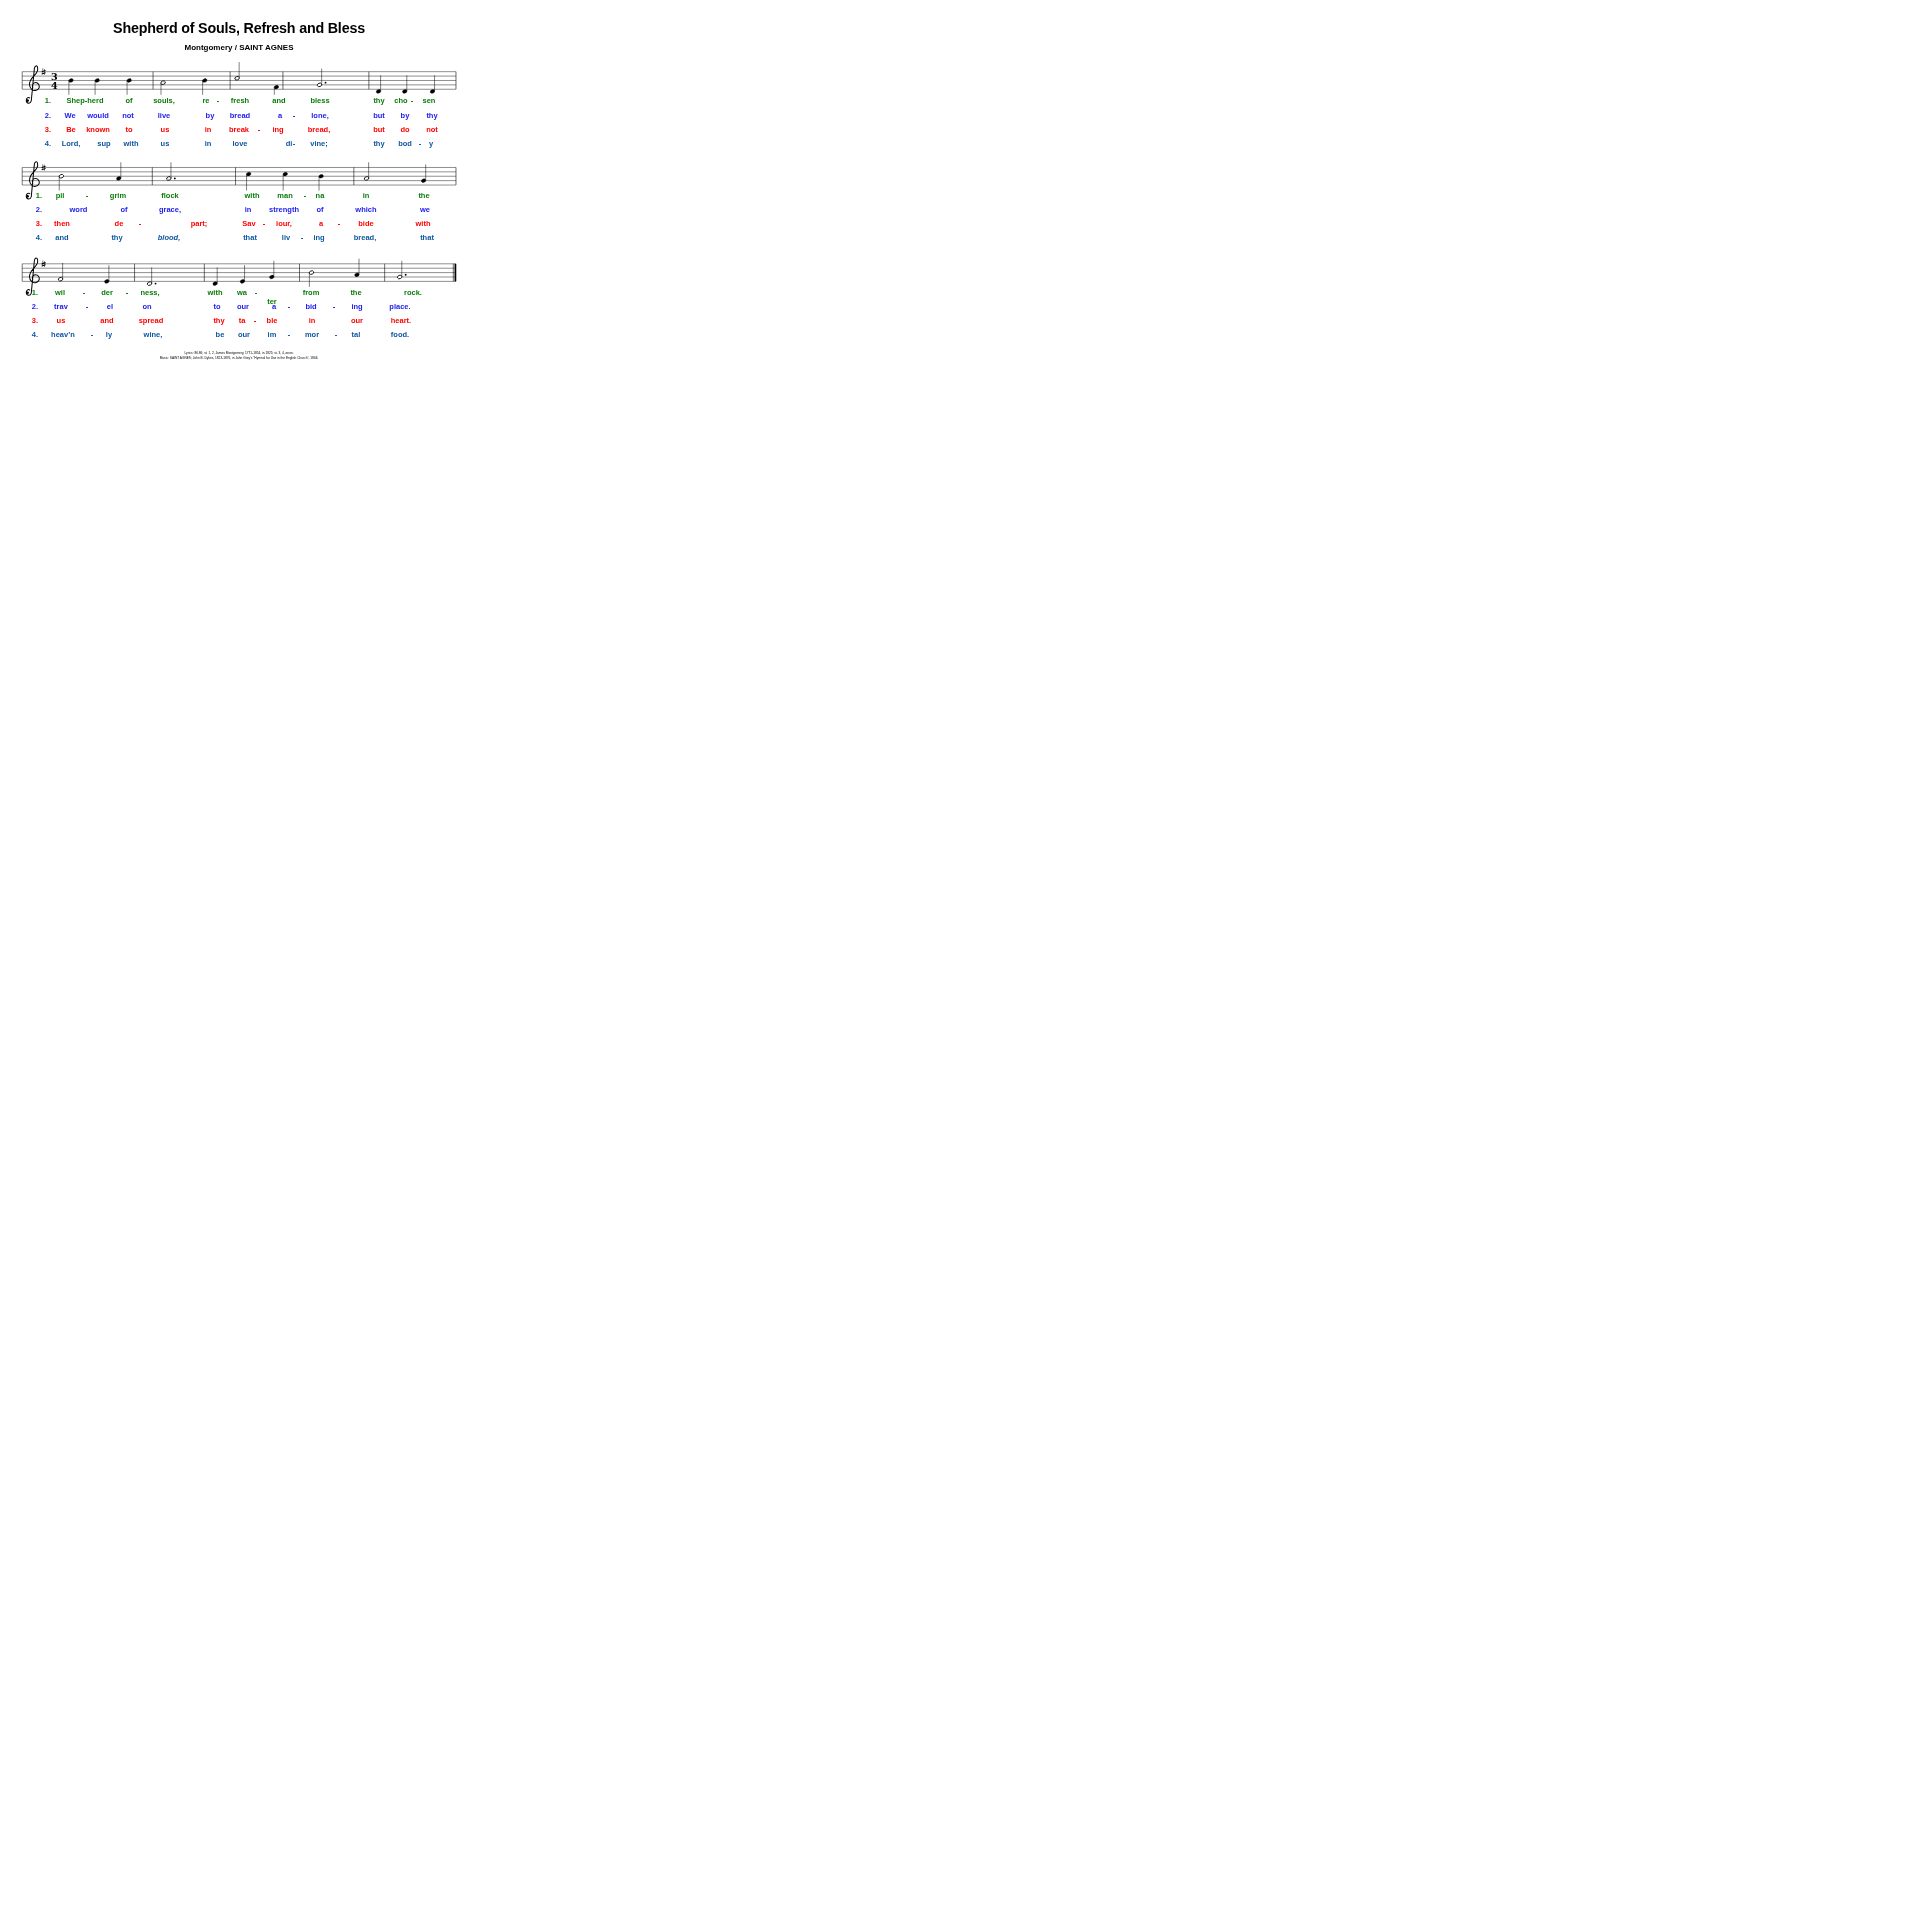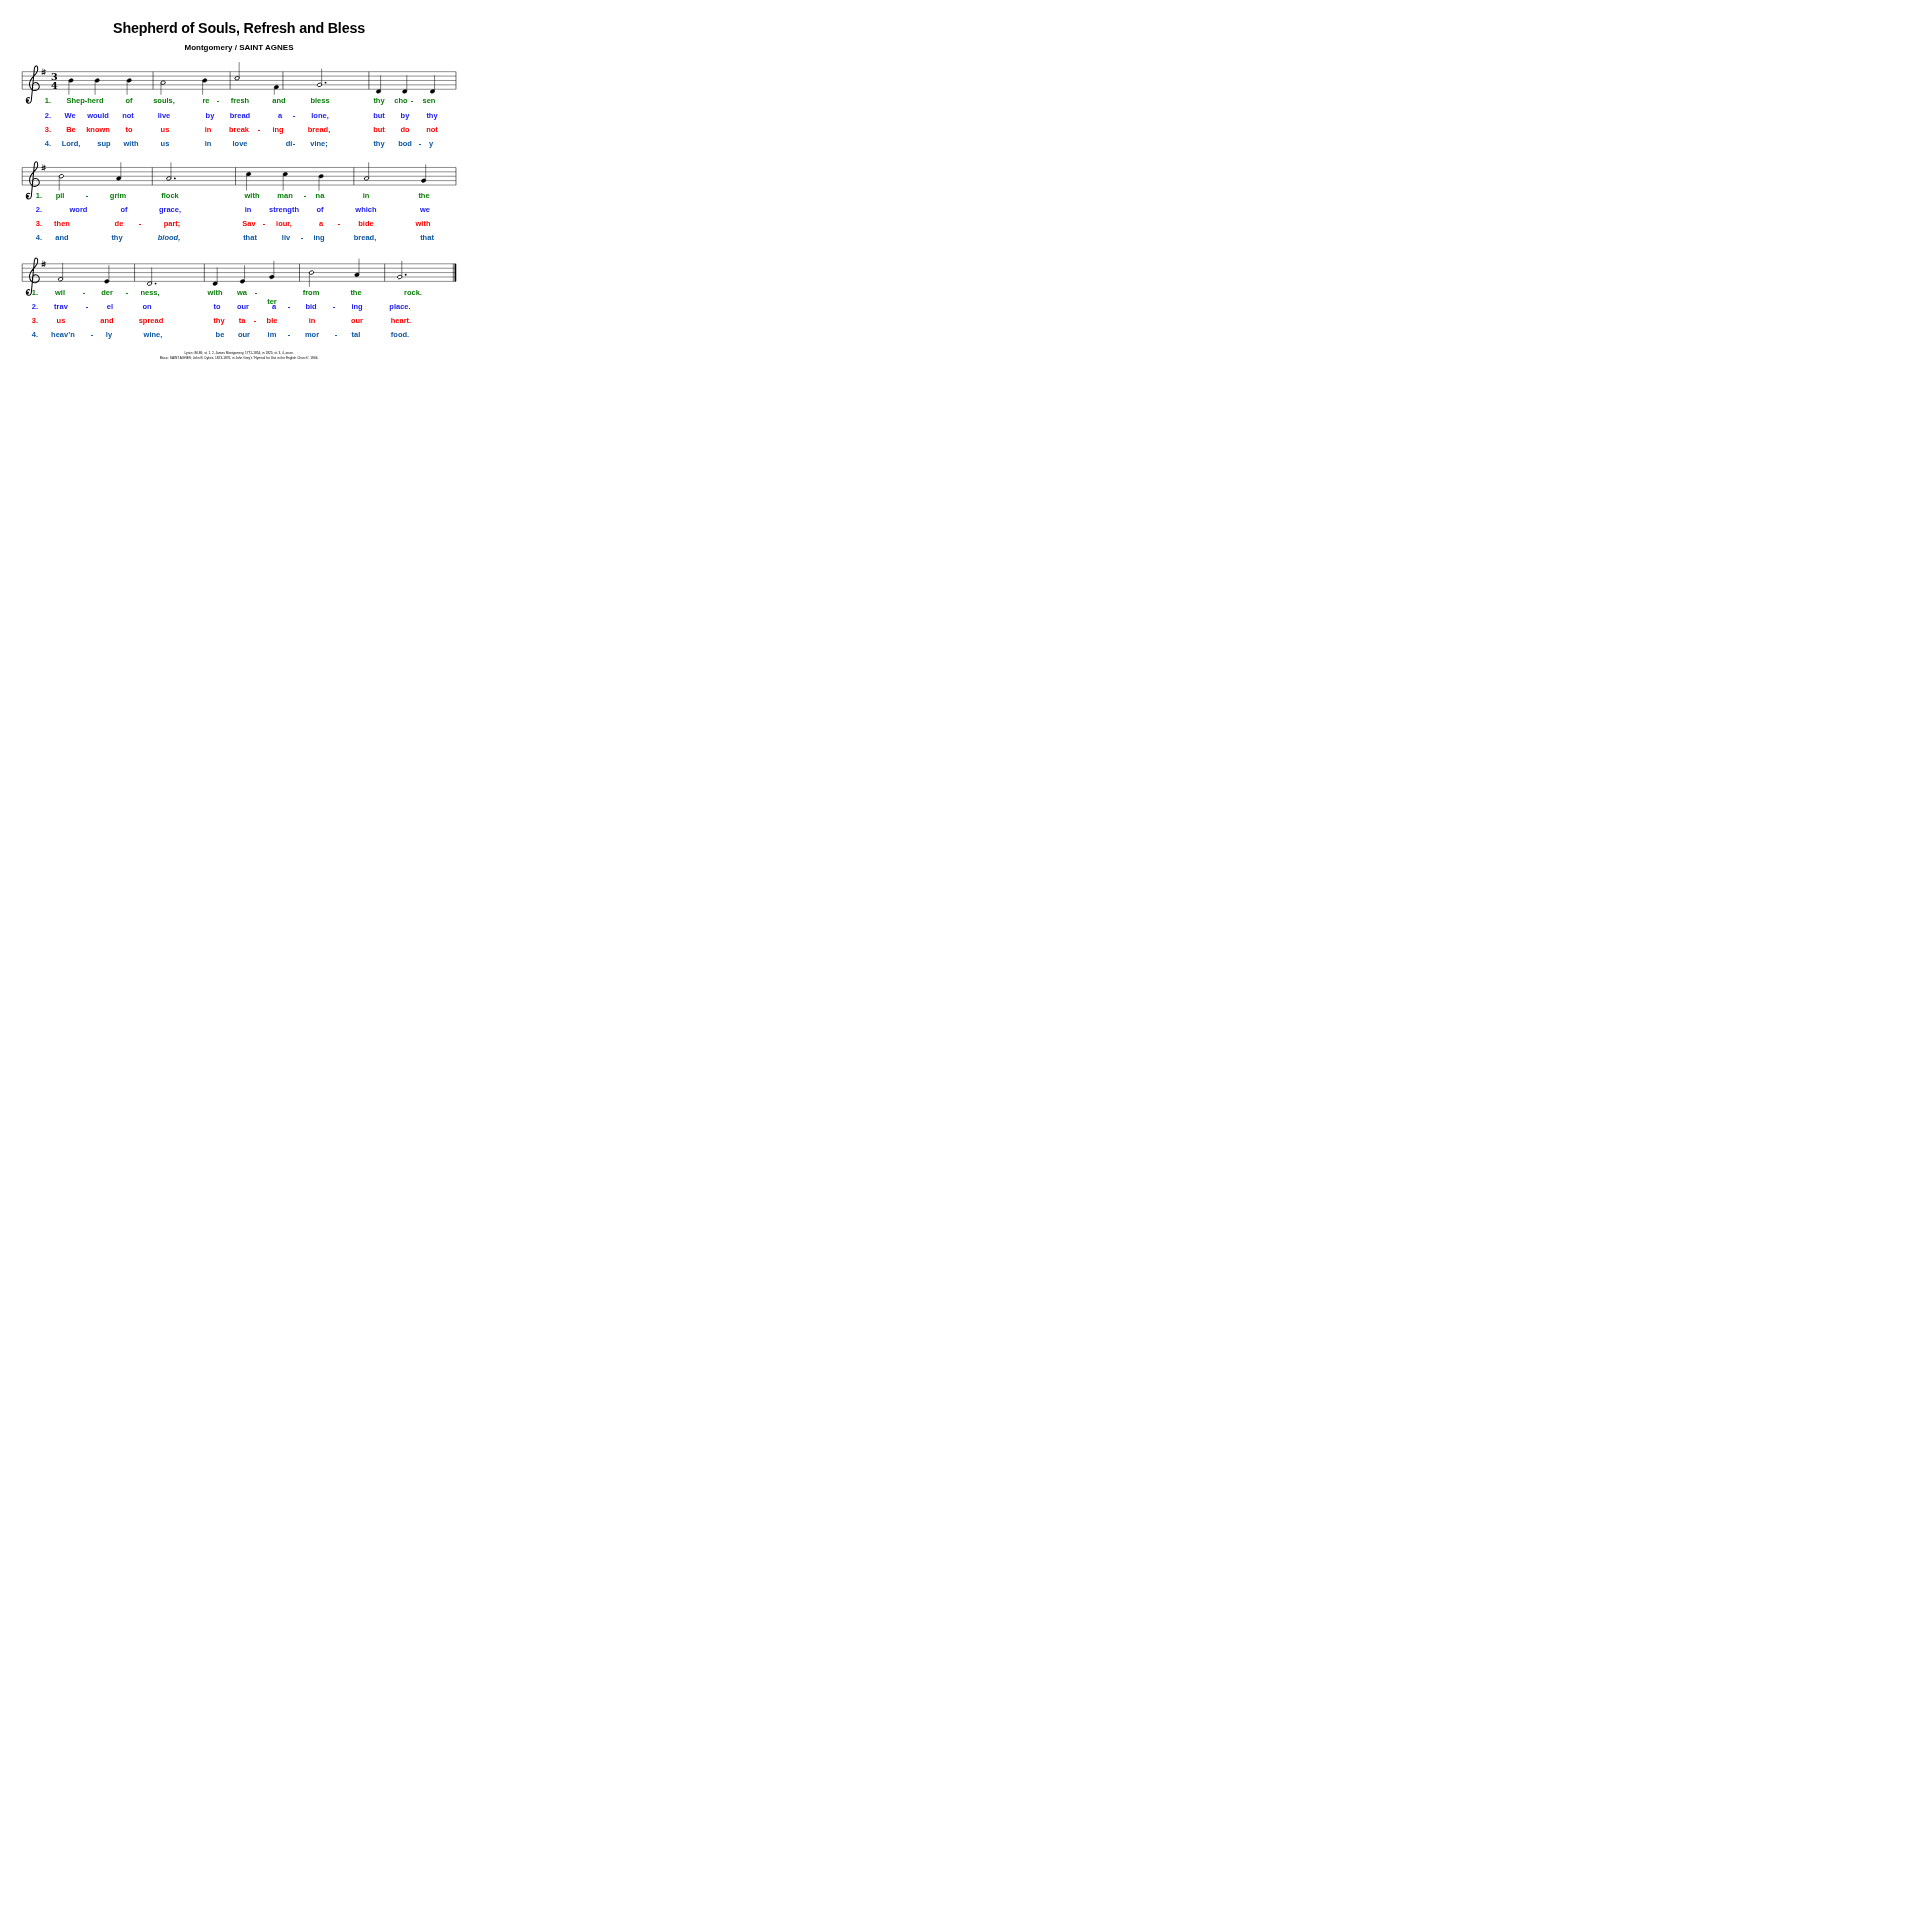--- a/index.html
+++ b/index.html
@@ -321,21 +321,21 @@
       <span class="syl" style="left: 170px; top: 206px; color: rgb(32, 32, 238);">grace,</span>
       <span class="syl" style="left: 248px; top: 206px; color: rgb(32, 32, 238);">in</span>
       <span class="syl" style="left: 284px; top: 206px; color: rgb(32, 32, 238);">strength</span>
       <span class="syl" style="left: 320px; top: 206px; color: rgb(32, 32, 238);">of</span>
       <span class="syl" style="left: 366px; top: 206px; color: rgb(32, 32, 238);">which</span>
       <span class="syl" style="left: 425px; top: 206px; color: rgb(32, 32, 238);">we</span>
       <span class="syl" style="left: 39px; top: 220px; color: rgb(255, 0, 0);">3.</span>
       <span class="syl" style="left: 62px; top: 220px; color: rgb(255, 0, 0);">then</span>
       <span class="syl" style="left: 119px; top: 220px; color: rgb(255, 0, 0);">de</span>
       <span class="syl" style="left: 140px; top: 220px; color: rgb(255, 0, 0);">-</span>
-      <span class="syl" style="left: 158px; top: 220px; color: rgb(255, 0, 0); padding-left: 28px;">part;</span>
+      <span class="syl" style="left: 185px; top: 220px; color: rgb(255, 0, 0); padding-left: 28px;">part;</span>
       <span class="syl" style="left: 249px; top: 220px; color: rgb(255, 0, 0);">Sav</span>
       <span class="syl" style="left: 264px; top: 220px; color: rgb(255, 0, 0);">-</span>
       <span class="syl" style="left: 284px; top: 220px; color: rgb(255, 0, 0);">iour,</span>
       <span class="syl" style="left: 321px; top: 220px; color: rgb(255, 0, 0);">a</span>
       <span class="syl" style="left: 339px; top: 220px; color: rgb(255, 0, 0);">-</span>
       <span class="syl" style="left: 366px; top: 220px; color: rgb(255, 0, 0);">bide</span>
       <span class="syl" style="left: 423px; top: 220px; color: rgb(255, 0, 0);">with</span>
       <span class="syl" style="left: 39px; top: 234px; color: rgb(14, 87, 160);">4.</span>
       <span class="syl" style="left: 62px; top: 234px; color: rgb(14, 87, 160);">and</span>
       <span class="syl" style="left: 117px; top: 234px; color: rgb(14, 87, 160);">thy</span>

